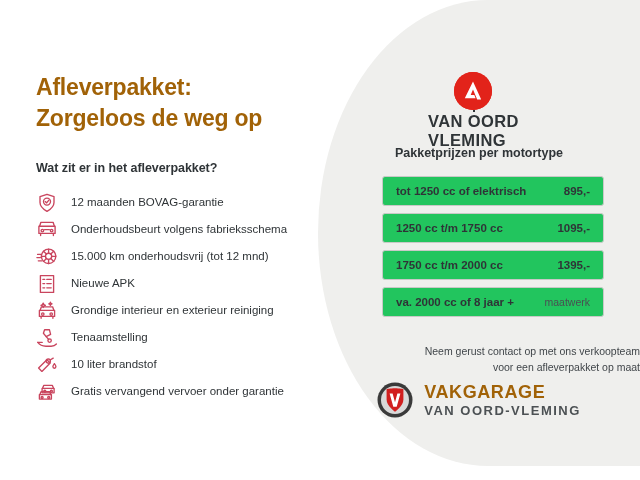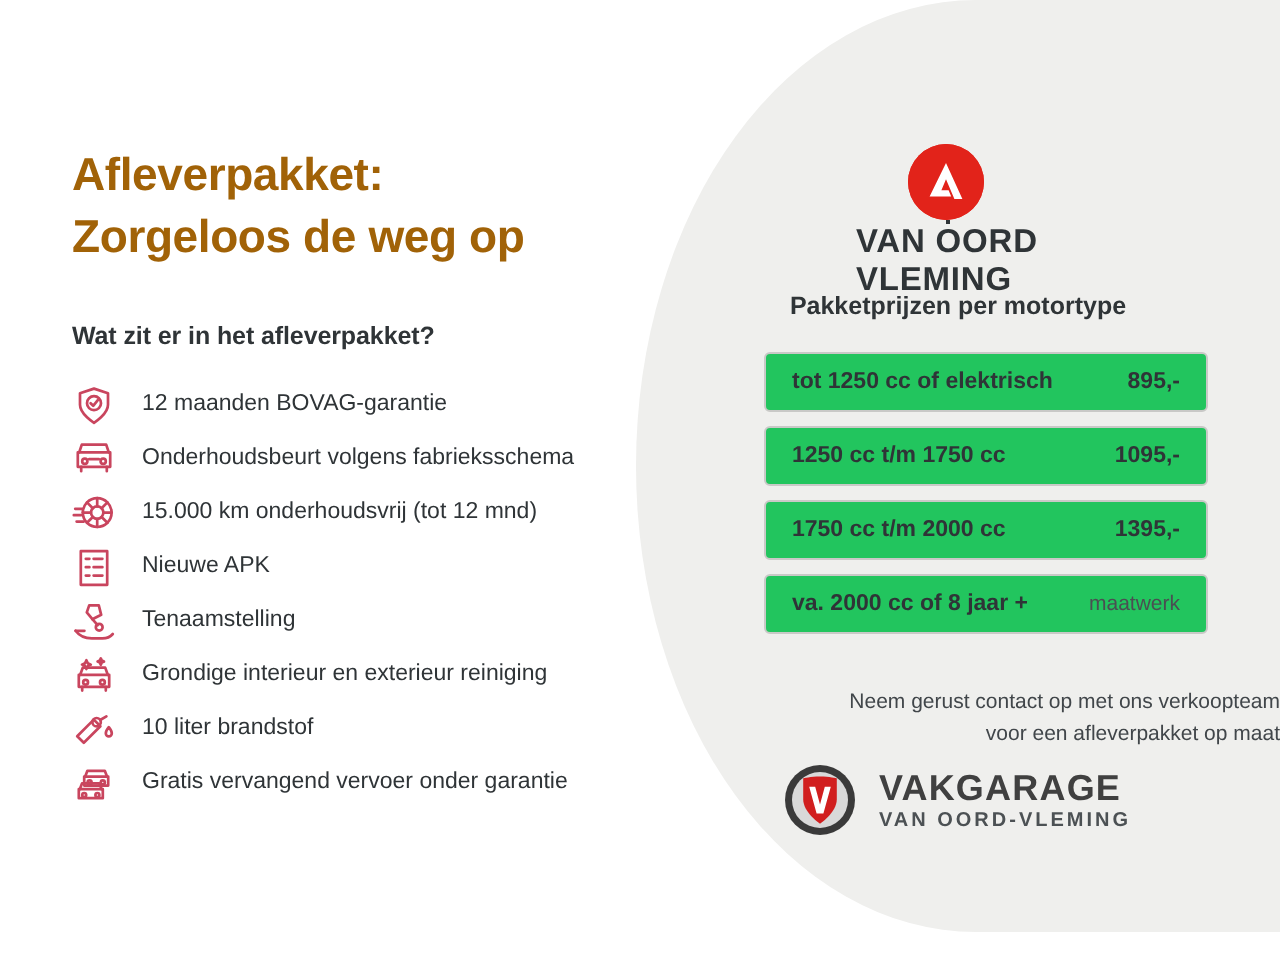--- a/index.html
+++ b/index.html
@@ -156,24 +156,24 @@
   .vak-mark{
     width:36px; height:36px;
     flex:0 0 36px;
     margin-right:11px;
   }
   .vak-text{ line-height:1; }
   .vak-main{
     font-size:18px;
     font-weight:700;
     letter-spacing:0.6px;
-    color:#404040;
+    color:#a16207;
   }
   .vak-sub{
-    font-size:10px;
+    font-size:13px;
     font-weight:600;
     letter-spacing:1.5px;
     color:#4c5154;
     margin-top:3px;
   }
 </style>
 </head>
 <body>
 
 <div id="stage">
@@ -219,46 +219,46 @@
         </li>
         <li class="feature-row">
           <span class="feature-icon">
             <svg width="22" height="22" viewBox="0 0 22 22">
               <path fill="none" stroke="#c9455e" stroke-width="1.35" stroke-linecap="round" stroke-linejoin="round" d="M4.4 2.6 H17.6 V19.4 H4.4 Z"></path>
               <path fill="none" stroke="#c9455e" stroke-width="1.35" stroke-linecap="round" stroke-linejoin="round" d="M6.9 6.4 H8.7 M6.9 10.6 H8.7 M6.9 14.8 H8.7"></path>
               <path fill="none" stroke="#c9455e" stroke-width="1.35" stroke-linecap="round" stroke-linejoin="round" d="M10.8 6.4 H15.2 M10.8 10.6 H15.2 M10.8 14.8 H15.2"></path>
             </svg>
           </span>
           <span class="feature-label">Nieuwe APK</span>
-        </li>
-        <li class="feature-row">
-          <span class="feature-icon">
-            <svg width="22" height="22" viewBox="0 0 22 22">
-              <path fill="none" stroke="#c9455e" stroke-width="1.35" stroke-linecap="round" stroke-linejoin="round" d="M8.6 2.7 L13.4 2.7 L14.6 7.4 L10.2 9.6 L7.4 6.2 Z"></path>
-              <path fill="none" stroke="#c9455e" stroke-width="1.35" stroke-linecap="round" stroke-linejoin="round" d="M10.2 9.6 L12.8 12.6"></path>
-              <circle cx="13.6" cy="13.6" r="1.7" fill="none" stroke="#c9455e" stroke-width="1.35" stroke-linecap="round" stroke-linejoin="round"></circle>
-              <path fill="none" stroke="#c9455e" stroke-width="1.35" stroke-linecap="round" stroke-linejoin="round" d="M1.8 15.4 C3.6 17.9 6.6 19.2 9.9 19.2 H15.2 C17.3 19.2 19.2 18.4 20.4 17"></path>
-              <path fill="none" stroke="#c9455e" stroke-width="1.35" stroke-linecap="round" stroke-linejoin="round" d="M1.8 15.4 H6.2"></path>
-            </svg>
-          </span>
-          <span class="feature-label">Tenaamstelling</span>
         </li>
         <li class="feature-row">
           <span class="feature-icon">
             <svg width="22" height="22" viewBox="0 0 22 22">
               <path fill="none" stroke="#c9455e" stroke-width="1.35" stroke-linecap="round" stroke-linejoin="round" d="M4.1 10.4 L5.4 6.8 H16.6 L17.9 10.4"></path>
               <path fill="none" stroke="#c9455e" stroke-width="1.35" stroke-linecap="round" stroke-linejoin="round" d="M3.4 10.4 H18.6 V16.4 H3.4 Z"></path>
               <circle cx="6.8" cy="14.1" r="1.2" fill="none" stroke="#c9455e" stroke-width="1.35" stroke-linecap="round" stroke-linejoin="round"></circle>
               <circle cx="15.2" cy="14.1" r="1.2" fill="none" stroke="#c9455e" stroke-width="1.35" stroke-linecap="round" stroke-linejoin="round"></circle>
               <path fill="none" stroke="#c9455e" stroke-width="1.35" stroke-linecap="round" stroke-linejoin="round" d="M5.1 16.4 V18.3 M16.9 16.4 V18.3"></path>
               <path fill="none" stroke="#c9455e" stroke-width="1.35" stroke-linecap="round" stroke-linejoin="round" d="M7.2 3.1 L7.9 4.6 L9.4 5.3 L7.9 6 L7.2 7.5 L6.5 6 L5 5.3 L6.5 4.6 Z"></path>
               <path fill="none" stroke="#c9455e" stroke-width="1.35" stroke-linecap="round" stroke-linejoin="round" d="M14.4 2.2 L14.9 3.3 L16 3.8 L14.9 4.3 L14.4 5.4 L13.9 4.3 L12.8 3.8 L13.9 3.3 Z"></path>
             </svg>
           </span>
           <span class="feature-label">Grondige interieur en exterieur reiniging</span>
+        </li>
+        <li class="feature-row">
+          <span class="feature-icon">
+            <svg width="22" height="22" viewBox="0 0 22 22">
+              <path fill="none" stroke="#c9455e" stroke-width="1.35" stroke-linecap="round" stroke-linejoin="round" d="M8.6 2.7 L13.4 2.7 L14.6 7.4 L10.2 9.6 L7.4 6.2 Z"></path>
+              <path fill="none" stroke="#c9455e" stroke-width="1.35" stroke-linecap="round" stroke-linejoin="round" d="M10.2 9.6 L12.8 12.6"></path>
+              <circle cx="13.6" cy="13.6" r="1.7" fill="none" stroke="#c9455e" stroke-width="1.35" stroke-linecap="round" stroke-linejoin="round"></circle>
+              <path fill="none" stroke="#c9455e" stroke-width="1.35" stroke-linecap="round" stroke-linejoin="round" d="M1.8 15.4 C3.6 17.9 6.6 19.2 9.9 19.2 H15.2 C17.3 19.2 19.2 18.4 20.4 17"></path>
+              <path fill="none" stroke="#c9455e" stroke-width="1.35" stroke-linecap="round" stroke-linejoin="round" d="M1.8 15.4 H6.2"></path>
+            </svg>
+          </span>
+          <span class="feature-label">Tenaamstelling</span>
         </li>
         <li class="feature-row">
           <span class="feature-icon">
             <svg width="22" height="22" viewBox="0 0 22 22">
               <path fill="none" stroke="#c9455e" stroke-width="1.35" stroke-linecap="round" stroke-linejoin="round" d="M2.6 17.1 L10.9 8.8 L14.2 12.1 L5.9 20.4 Z" transform="translate(0,-3)"></path>
               <circle cx="12.3" cy="7.1" r="2.1" fill="none" stroke="#c9455e" stroke-width="1.35" stroke-linecap="round" stroke-linejoin="round"></circle>
               <path fill="none" stroke="#c9455e" stroke-width="1.35" stroke-linecap="round" stroke-linejoin="round" d="M14.1 6 L17.2 4.2"></path>
               <path fill="none" stroke="#c9455e" stroke-width="1.35" stroke-linecap="round" stroke-linejoin="round" d="M18.4 9.6 C18.4 9.6 19.9 11.5 19.9 12.6 C19.9 13.5 19.2 14.2 18.4 14.2 C17.6 14.2 16.9 13.5 16.9 12.6 C16.9 11.5 18.4 9.6 18.4 9.6 Z"></path>
             </svg>
           </span>

